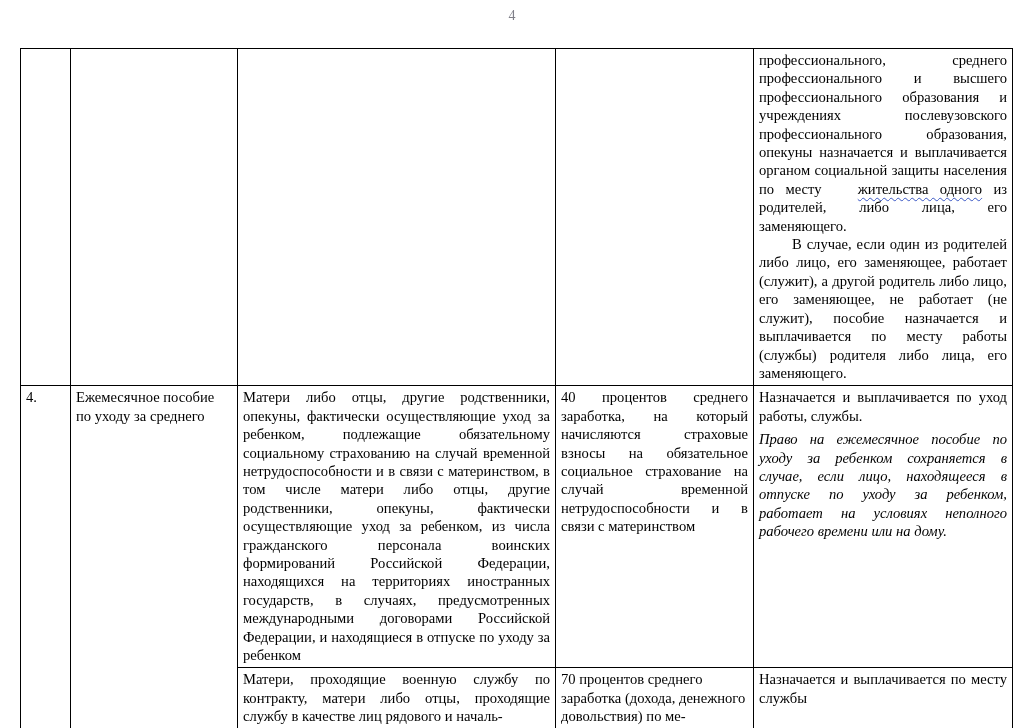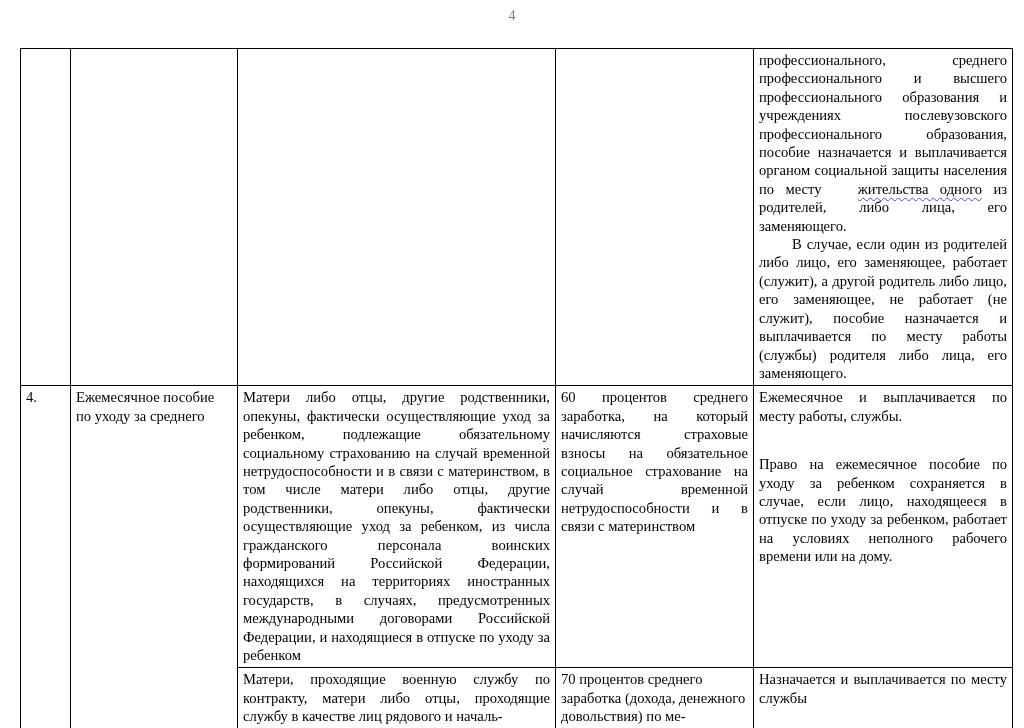--- a/index.html
+++ b/index.html
@@ -43,21 +43,21 @@
     font-size: 14.6px;
     line-height: 18.4px;
     overflow: hidden;
   }
   tr.r-cont td  { height: 326px; }
   tr.r4a td     { height: 271px; }
   tr.r4b td     { height: 160px; }
   .jtext { text-align: justify; }
   .ltext { text-align: left; }
   .indent { text-indent: 33px; }
-  .gap-top { margin-top: 30px; }
+  .gap-top { margin-top: 5px; font-style: italic; }
   .squiggle {
     text-decoration-line: underline;
     text-decoration-style: wavy;
     text-decoration-color: var(--color-spellcheck_squiggle, #3a57c4);
     text-decoration-thickness: 1px;
     text-underline-offset: 3px;
     margin-left: 25px;
   }
 </style>
 </head>
@@ -76,40 +76,40 @@
       <col style="width:259px">
     </colgroup>
 
     <tbody>
         <tr class="r-cont">
       <td></td>
       <td></td>
       <td></td>
       <td></td>
       <td>
-        <div class="jtext"><span>профессионального, среднего профессионального и высшего профессионального образования и учреждениях послевузовского профессионального образования, пособие назначается и выплачивается органом социальной защиты населения по месту </span><span class="squiggle">жительства одного</span><span> из родителей, либо лица, его заменяющего.</span></div>
+        <div class="jtext"><span>профессионального, среднего профессионального и высшего профессионального образования и учреждениях послевузовского профессионального образования, опекуны назначается и выплачивается органом социальной защиты населения по месту </span><span class="squiggle">жительства одного</span><span> из родителей, либо лица, его заменяющего.</span></div>
         <div class="jtext indent">В случае, если один из родителей либо лицо, его заменяющее, работает (служит), а другой родитель либо лицо, его заменяющее, не работает (не служит), пособие назначается и выплачивается по месту работы (службы) родителя либо лица, его заменяющего.</div>
       </td>
     </tr>
 
     <tr class="r4a">
       <td rowspan="2">
         <div class="ltext">4.</div>
       </td>
       <td rowspan="2">
         <div class="ltext">Ежемесячное пособие по уходу за среднего</div>
       </td>
       <td>
         <div class="jtext">Матери либо отцы, другие родственники, опекуны, фактически осуществляющие уход за ребенком, подлежащие обязательному социальному страхованию на случай временной нетрудоспособности и в связи с материнством, в том числе матери либо отцы, другие родственники, опекуны, фактически осуществляющие уход за ребенком, из числа гражданского персонала воинских формирований Российской Федерации, находящихся на территориях иностранных государств, в случаях, предусмотренных международными договорами Российской Федерации, и находящиеся в отпуске по уходу за ребенком</div>
       </td>
       <td>
-        <div class="jtext">60 процентов среднего заработка, на который начисляются страховые взносы на обязательное социальное страхование на случай временной нетрудоспособности и в связи с материнством</div>
+        <div class="jtext">40 процентов среднего заработка, на который начисляются страховые взносы на обязательное социальное страхование на случай временной нетрудоспособности и в связи с материнством</div>
       </td>
       <td>
-        <div class="jtext">Ежемесячное и выплачивается по месту работы, службы.</div>
+        <div class="jtext">Назначается и выплачивается по уход работы, службы.</div>
         <div class="jtext gap-top">Право на ежемесячное пособие по уходу за ребенком сохраняется в случае, если лицо, находящееся в отпуске по уходу за ребенком, работает на условиях неполного рабочего времени или на дому.</div>
       </td>
     </tr>
 
     <tr class="r4b">
       <td>
         <div class="jtext">Матери, проходящие военную службу по контракту, матери либо отцы, проходящие службу в качестве лиц рядового и началь-</div>
       </td>
       <td>
         <div class="ltext">70 процентов среднего заработка (дохода, денежного довольствия) по ме-</div>

